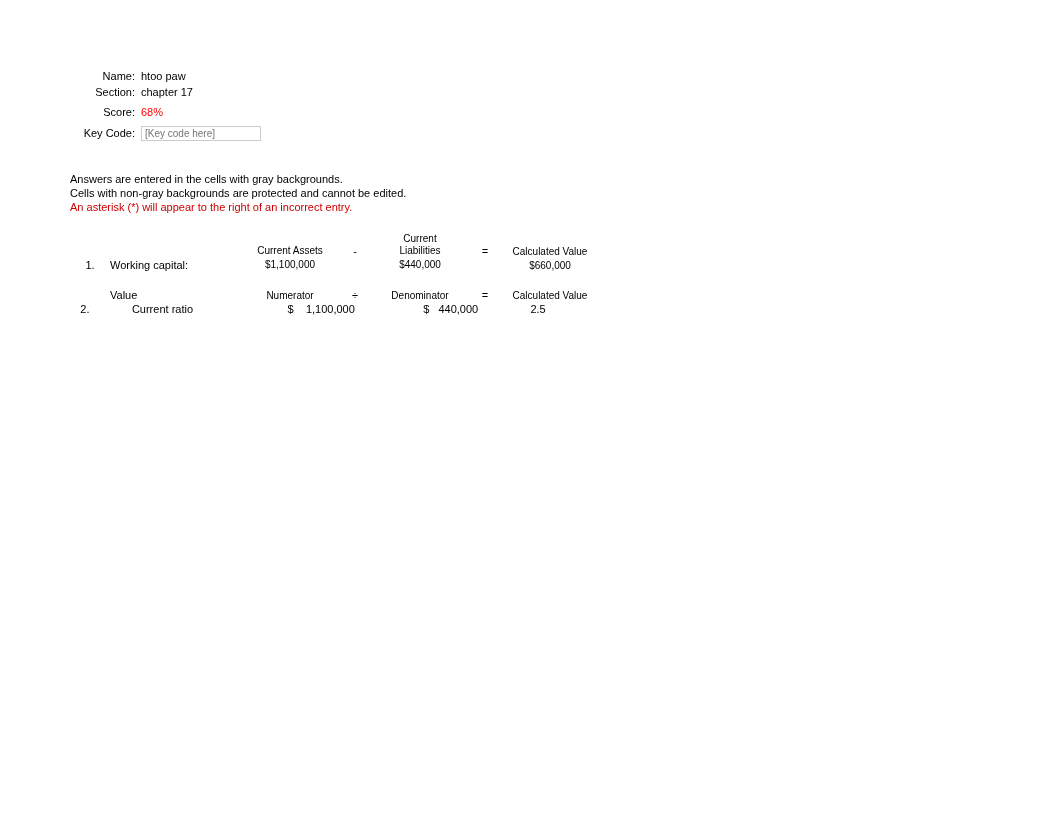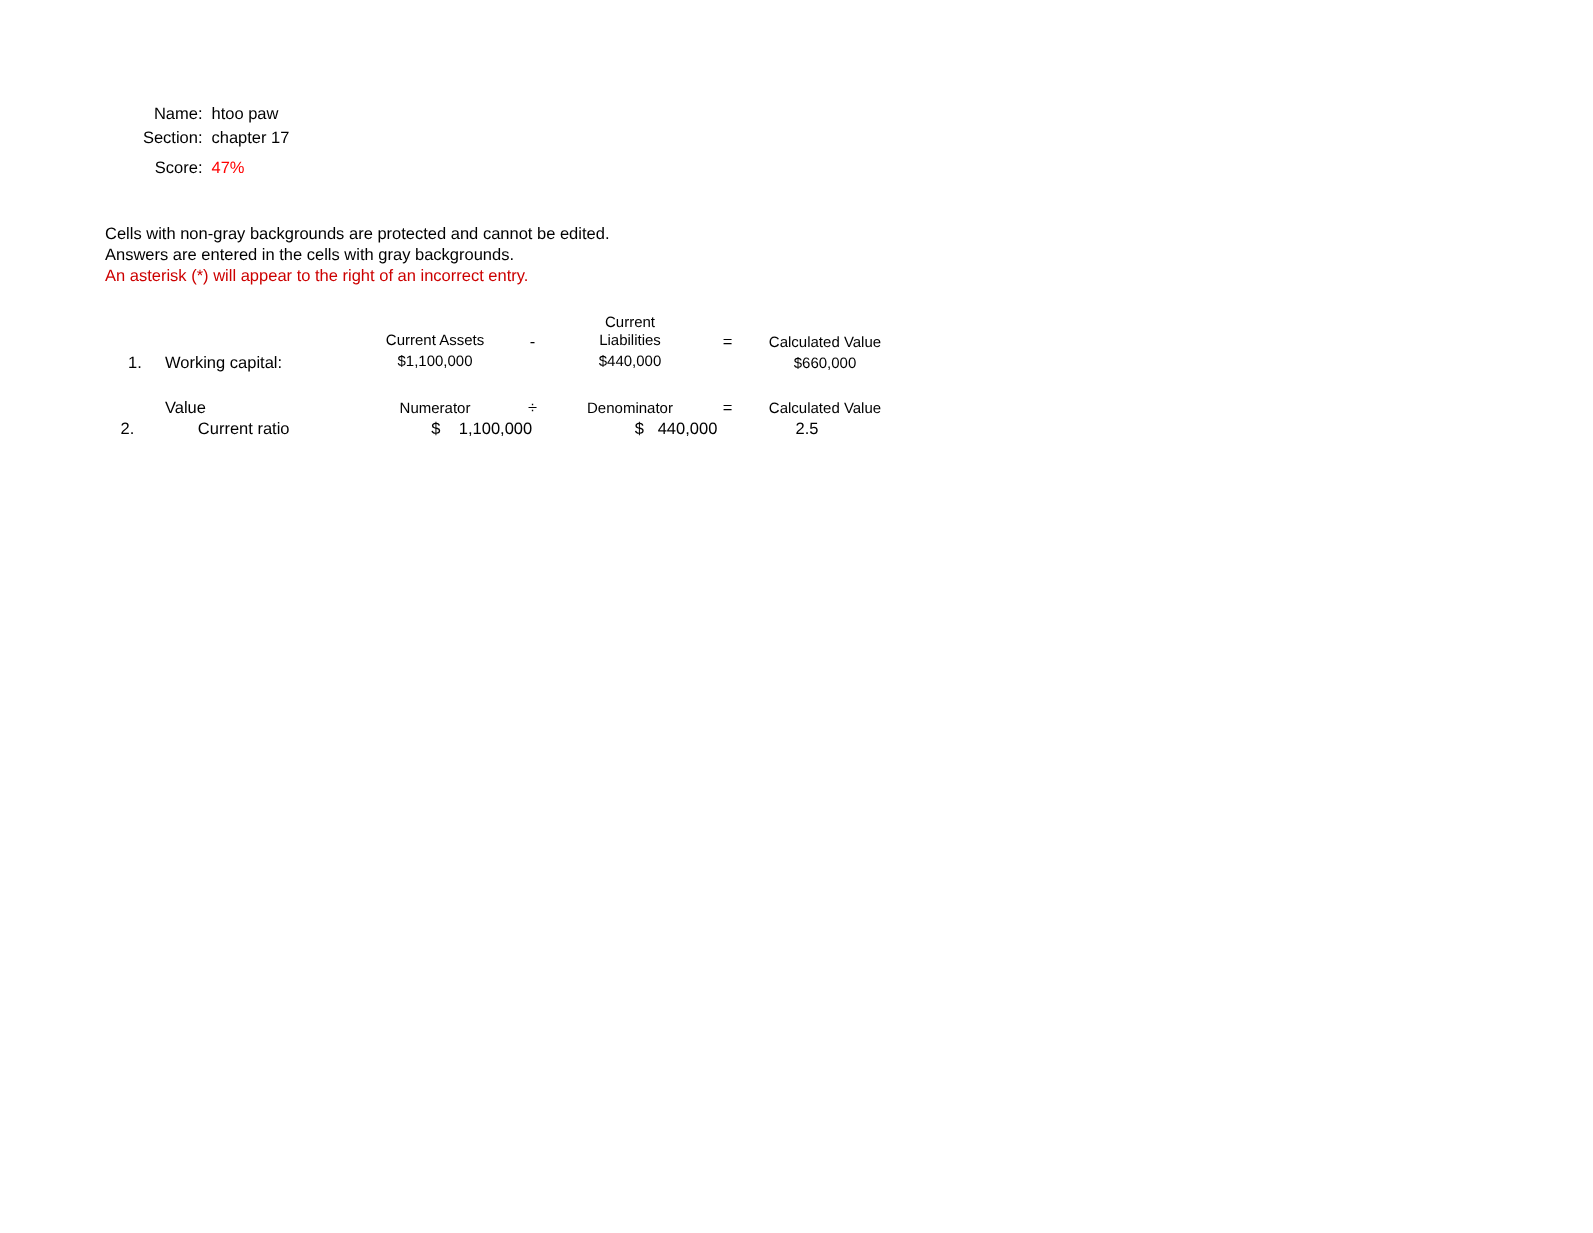--- a/index.html
+++ b/index.html
@@ -202,27 +202,31 @@
     <div class="info-row">
       <span class="info-label">Name:</span>
       <span class="info-value">htoo paw</span>
     </div>
     <div class="info-row">
       <span class="info-label">Section:</span>
       <span class="info-value">chapter 17</span>
     </div>
     <div class="info-row" style="margin-top:8px;">
       <span class="info-label">Score:</span>
-      <span class="info-value score-value">47%</span>
+      <span class="info-value score-value">68%</span>
+    </div>
+    <div class="info-row" style="margin-top:8px;">
+      <span class="info-label">Key Code:</span>
+      <input class="key-code-input" type="text" placeholder="[Key code here]" style="">
     </div>
   </div>
 
   <div class="instructions">
+    <p>Answers are entered in the cells with gray backgrounds.</p>
     <p>Cells with non-gray backgrounds are protected and cannot be edited.</p>
-    <p>Answers are entered in the cells with gray backgrounds.</p>
     <p class="red-text">An asterisk (*) will appear to the right of an incorrect entry.</p>
   </div>
 
   <div class="table-section">
 
     <div class="wc-header-row">
       <div class="wc-num-col"></div>
       <div class="wc-label-col"></div>
       <div class="wc-col1">Current Assets</div>
       <div class="wc-op-col">-</div>

